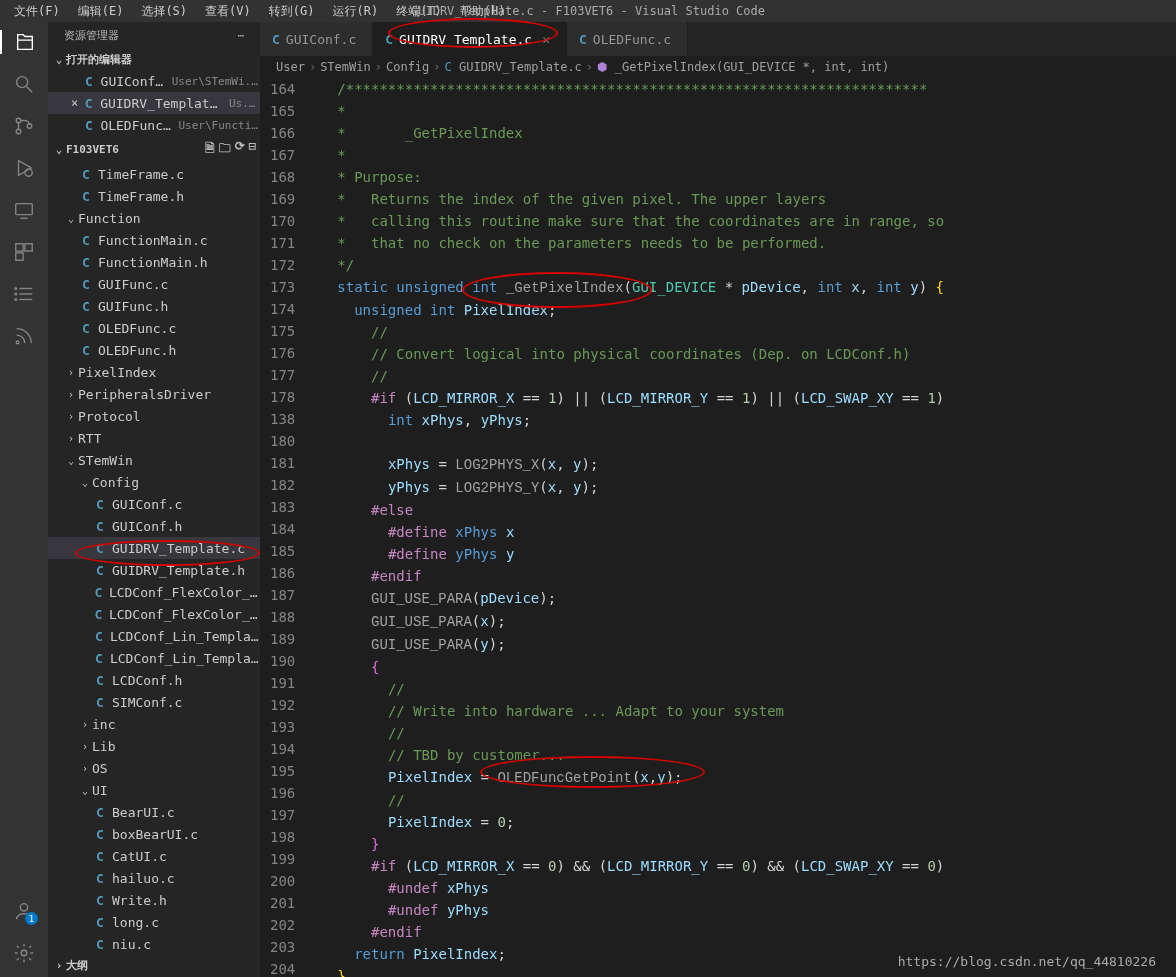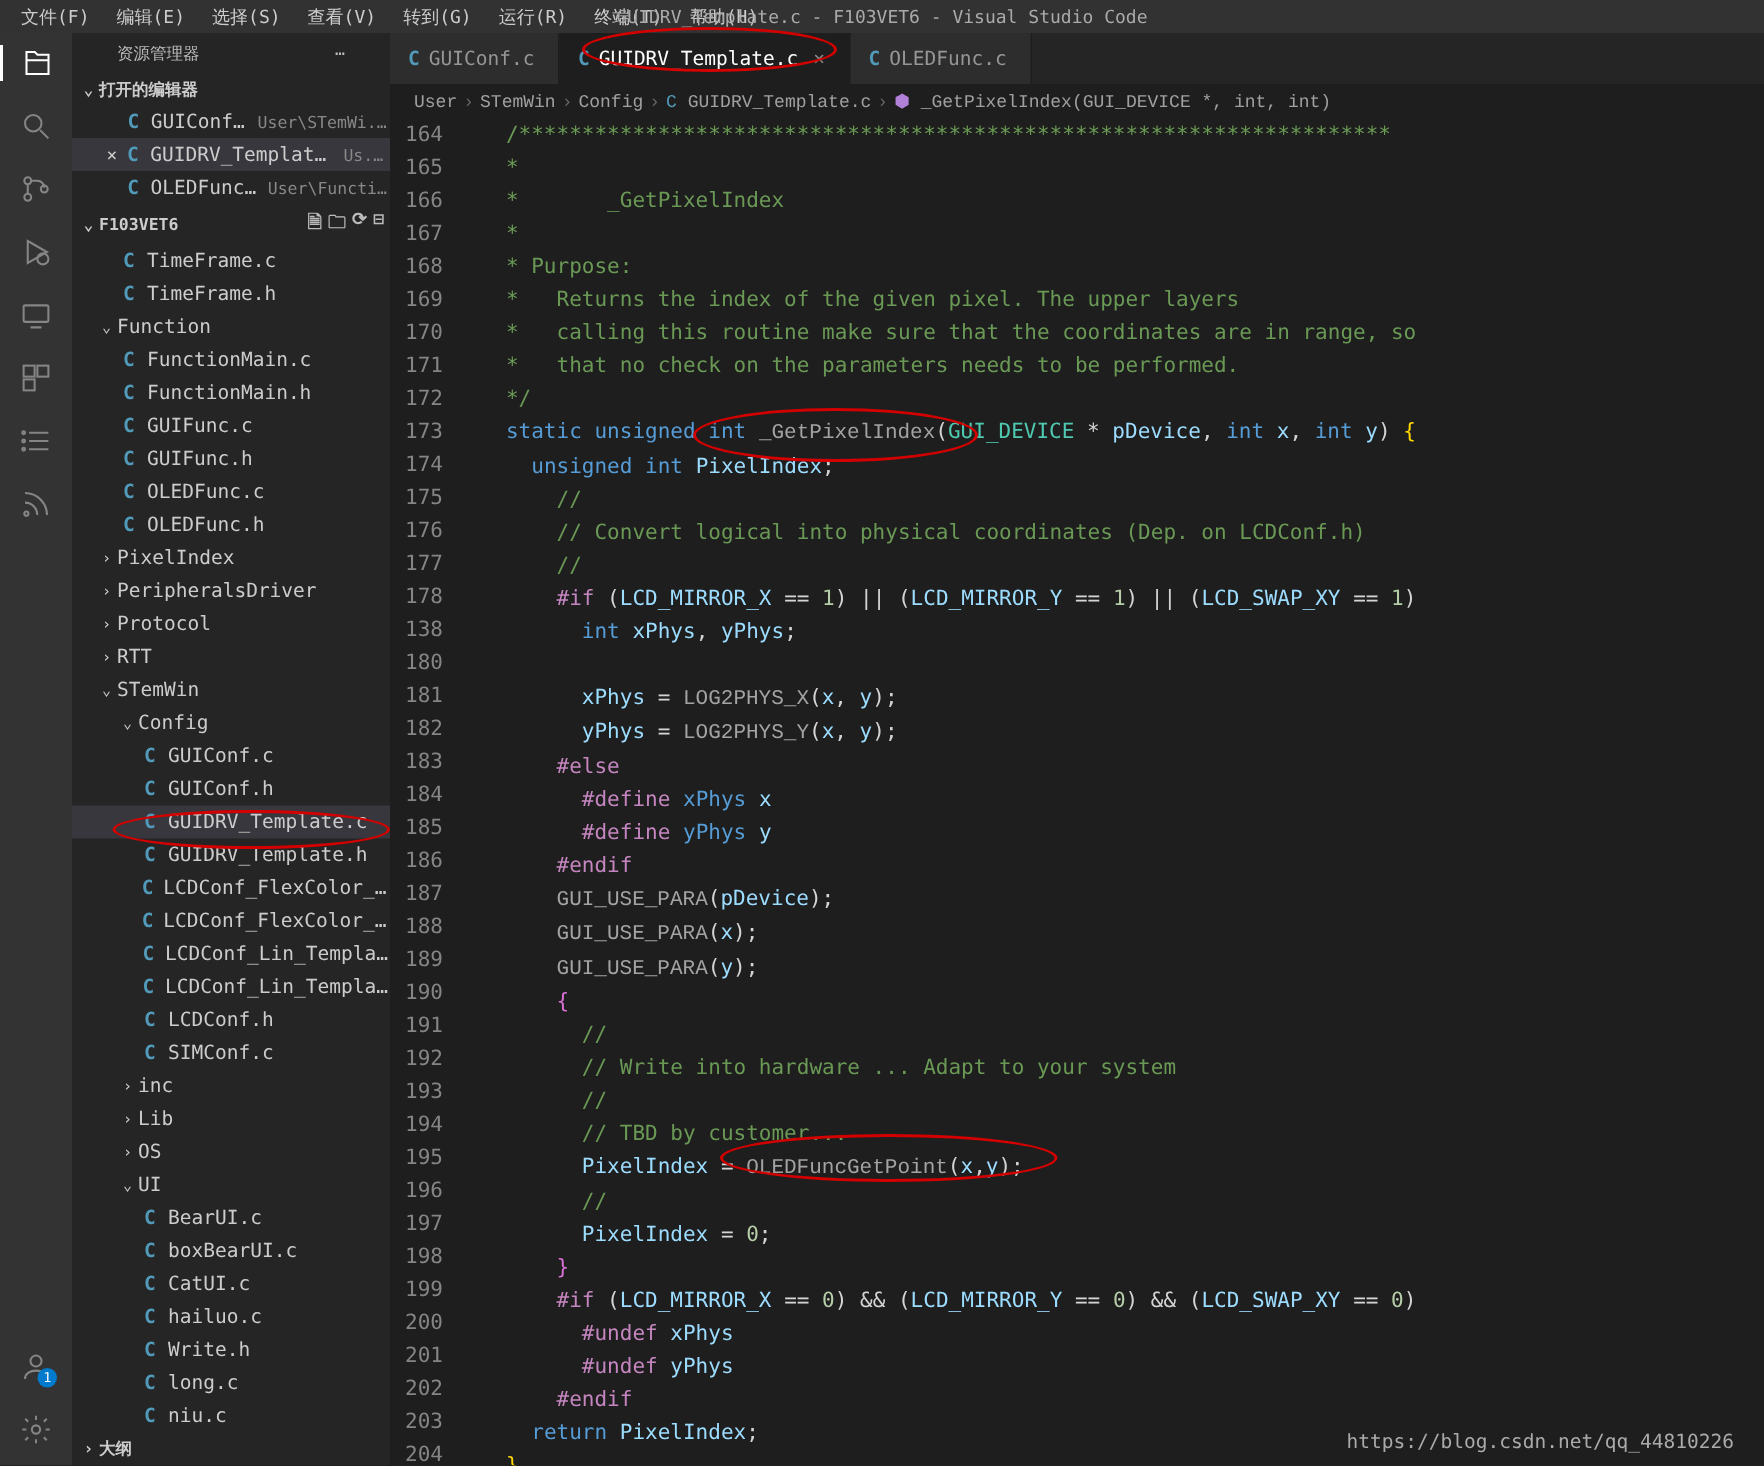--- a/index.html
+++ b/index.html
@@ -37,41 +37,41 @@
 .activity-bar .icon.active svg { stroke:#fff; }
 .activity-bar .bottom { margin-top:auto; margin-bottom:12px; gap:18px; display:flex; flex-direction:column; align-items:center;}
 .badge { position:relative; }
 .badge::after { content:"1"; position:absolute; bottom:-2px; right:-2px; background:#007acc; color:#fff; font-size:9px; border-radius:50%; width:13px; height:13px; display:flex; align-items:center; justify-content:center; }
 .sidebar {
   width: 212px;
   background: #252526;
   overflow-y:auto;
   font-size:13px;
 }
-.sb-header { display:flex; align-items:center; justify-content:space-between; padding:6px 30px; color:#bbbbbb; font-size:11px; }
+.sb-header { display:flex; align-items:center; justify-content:space-between; padding:6px 16px; color:#bbbbbb; font-size:11px; }
 .sb-header .actions { display:flex; gap:8px; color:#bbb; }
 .sb-section-head { display:flex; align-items:center; padding:3px 4px; font-size:11px; font-weight:bold; color:#cccccc; }
 .sb-section-head .chev { width:14px; text-align:center; }
 .sb-section-head .tools { margin-left:auto; display:flex; gap:4px; color:#bbb; font-size:12px;}
 .tree { }
 .tree-item { display:flex; align-items:center; height:22px; cursor:pointer; white-space:nowrap; overflow:hidden; text-overflow:ellipsis; }
 .tree-item.selected { background:#37373d; }
 .tree-item .chev { width:14px; text-align:center; color:#ccc; font-size:10px; }
 .tree-item .ficon { width:16px; text-align:center; margin-right:4px; font-weight:bold; }
 .ficon.c { color:#519aba; }
 .tree-item .label { overflow:hidden; text-overflow:ellipsis; }
 .tree-item .meta { color:#888; font-size:11px; margin-left:4px; overflow:hidden; text-overflow:ellipsis;}
 .close-x { color:#ccc; width:14px; text-align:center; font-size:12px;}
 .editor-area { flex:1; display:flex; flex-direction:column; background:#1e1e1e; }
 .tabs { display:flex; background:#252526; height:34px; }
 .tab { display:flex; align-items:center; padding:0 16px 0 12px; gap:6px; background:#2d2d2d; color:#969696; border-right:1px solid #1e1e1e; cursor:pointer; font-size:13px; }
 .tab.active { background:#1e1e1e; color:#fff; }
 .tab .ficon { font-weight:bold;}
 .tab .close { color:#888; margin-left:4px;}
-.breadcrumb { display:flex; align-items:center; gap:4px; padding:4px 16px; font-size:12px; color:#a0a0a0; background:#1e1e1e;font-family:Liberation Mono, monospace; }
+.breadcrumb { display:flex; align-items:center; gap:4px; padding:4px 16px; font-size:12px; color:#a0a0a0; background:#1e1e1e; }
 .breadcrumb .sep { color:#666; }
 .breadcrumb .cube { color:#b180d7; }
 .code-area { flex:1; display:flex; font-family:Consolas,monospace; font-size:14px; line-height:22px; overflow:hidden;gap:24px; }
 .gutter { text-align:right; padding:0 18px 0 10px; color:#858585; user-select:none; }
 .code { flex:1; white-space:pre; color:#d4d4d4; }
 .tok-comment { color:#6a9955; }
 .tok-keyword { color:#569cd6; }
 .tok-func { color:#a3a3a3;font-family:Liberation Mono, monospace; }
 .tok-param { color:#9cdcfe; }
 .tok-var { color:#9cdcfe; }

